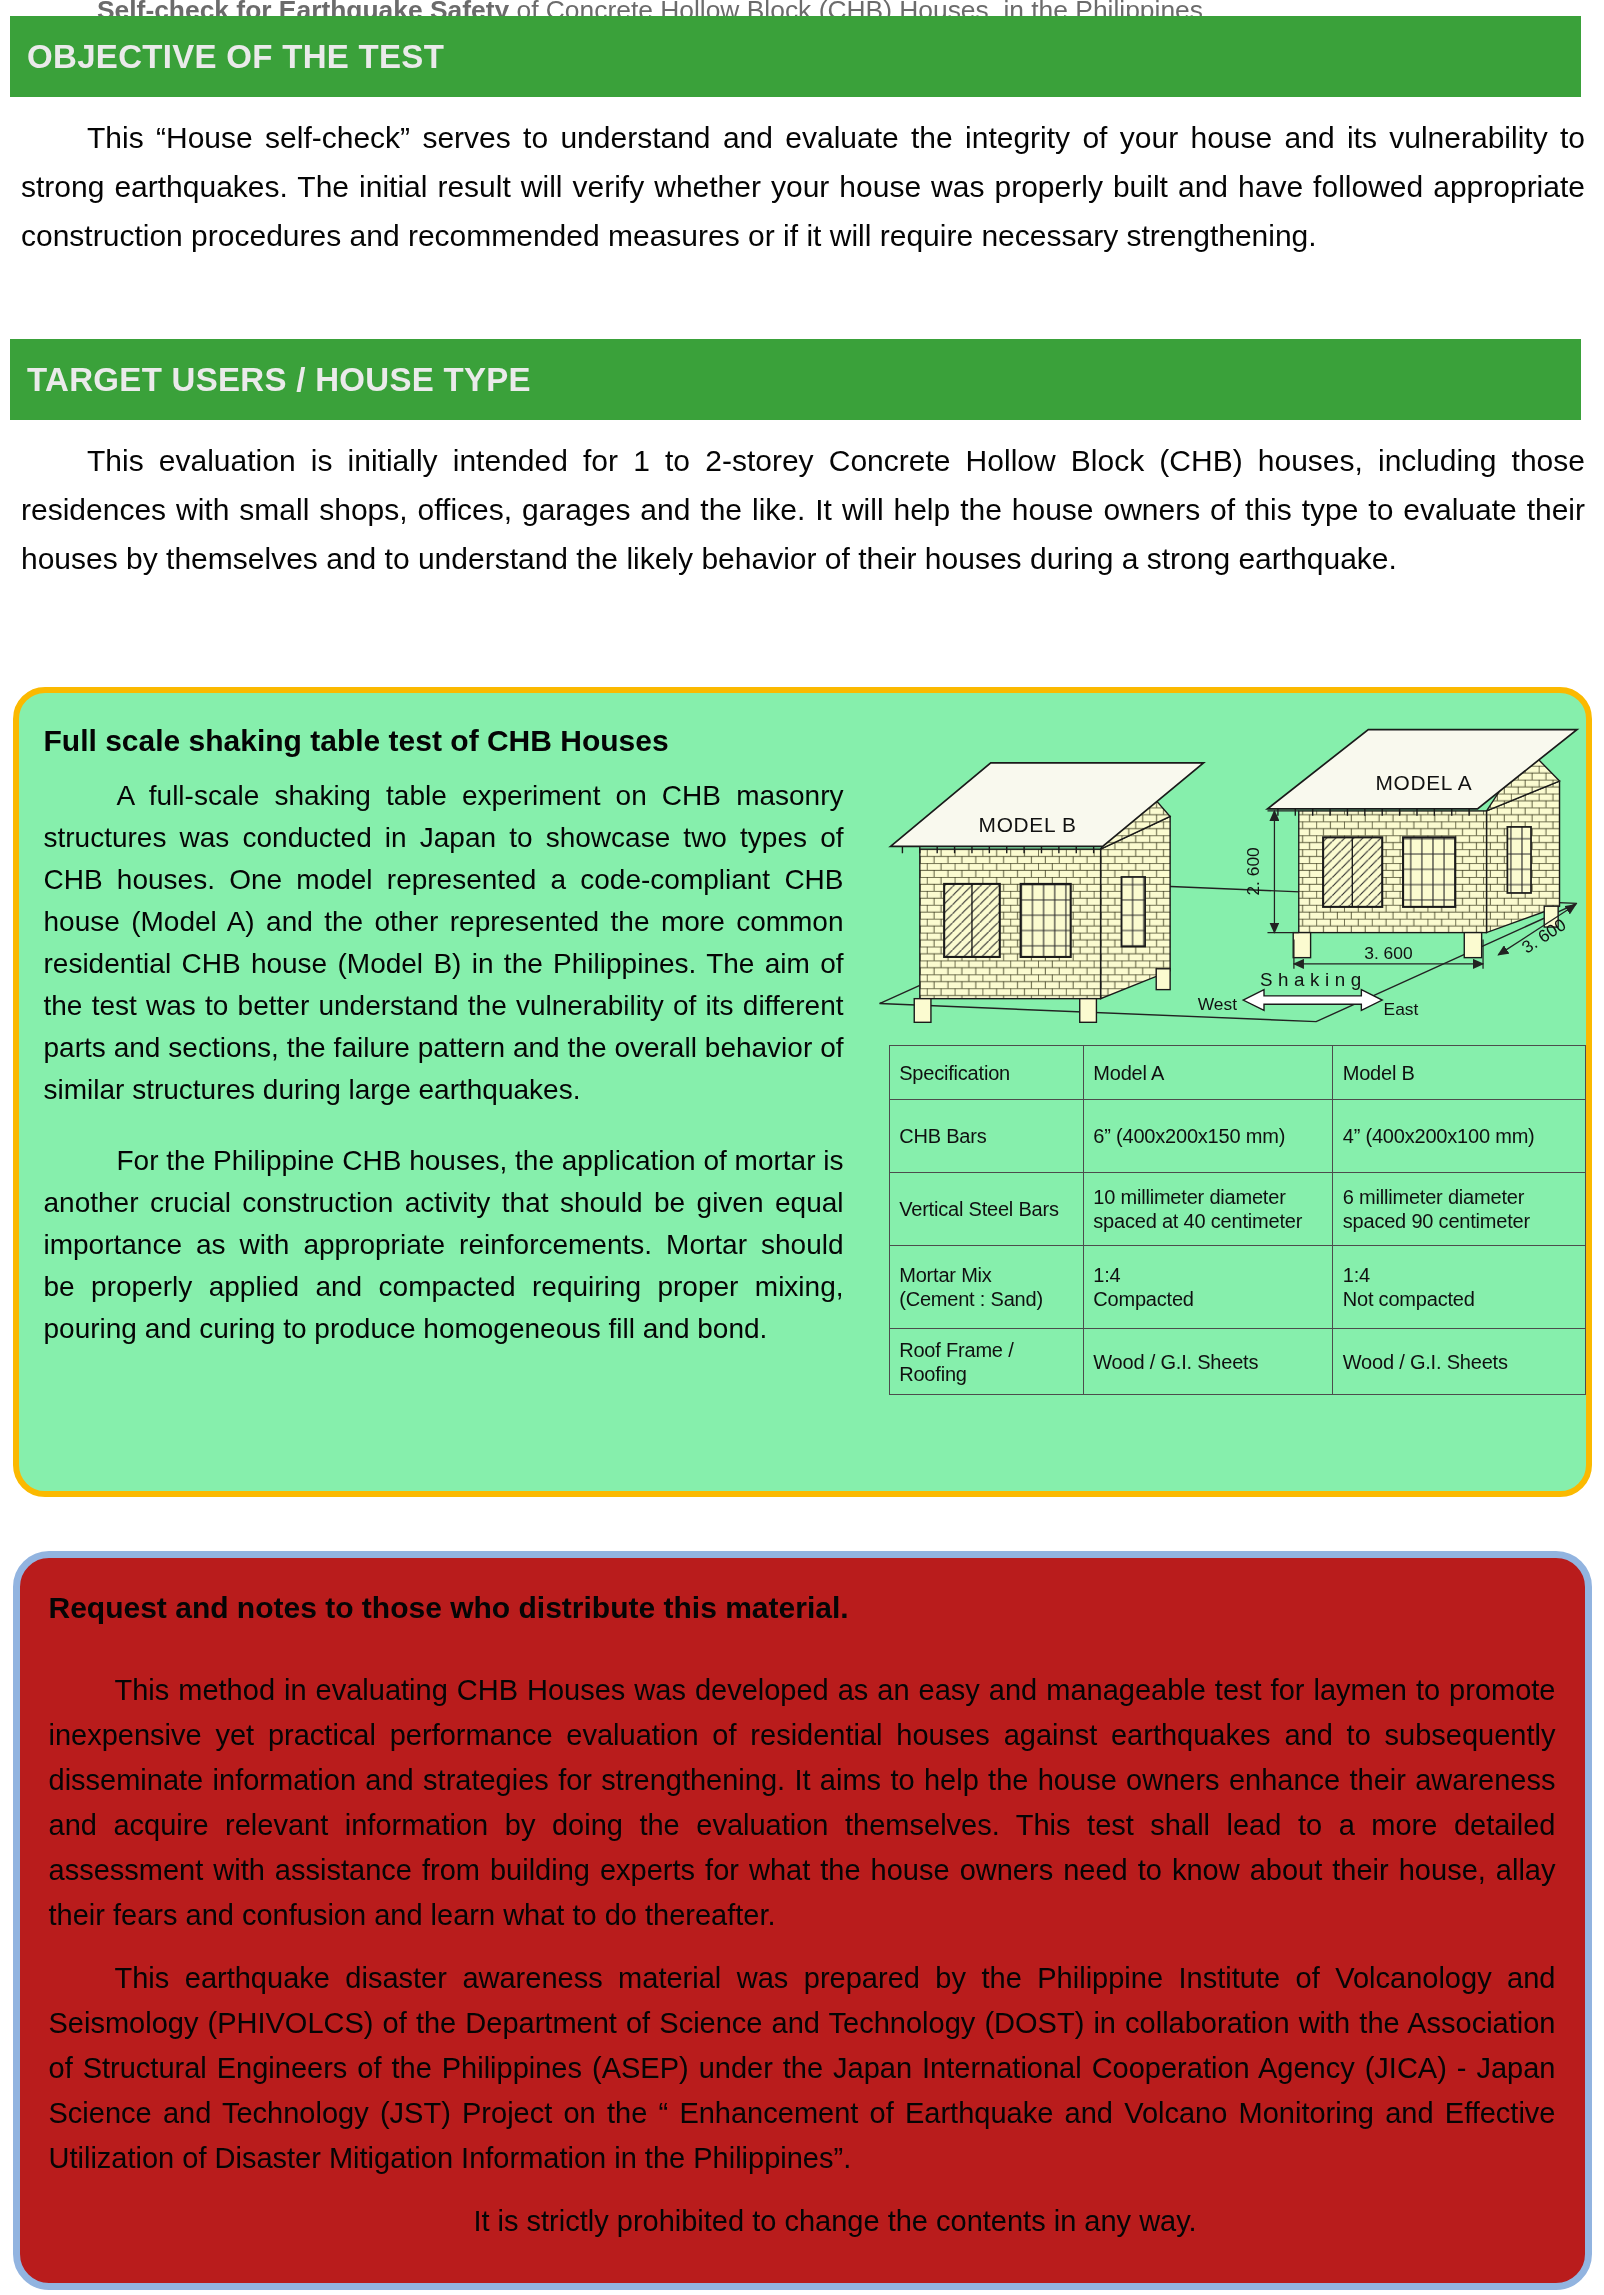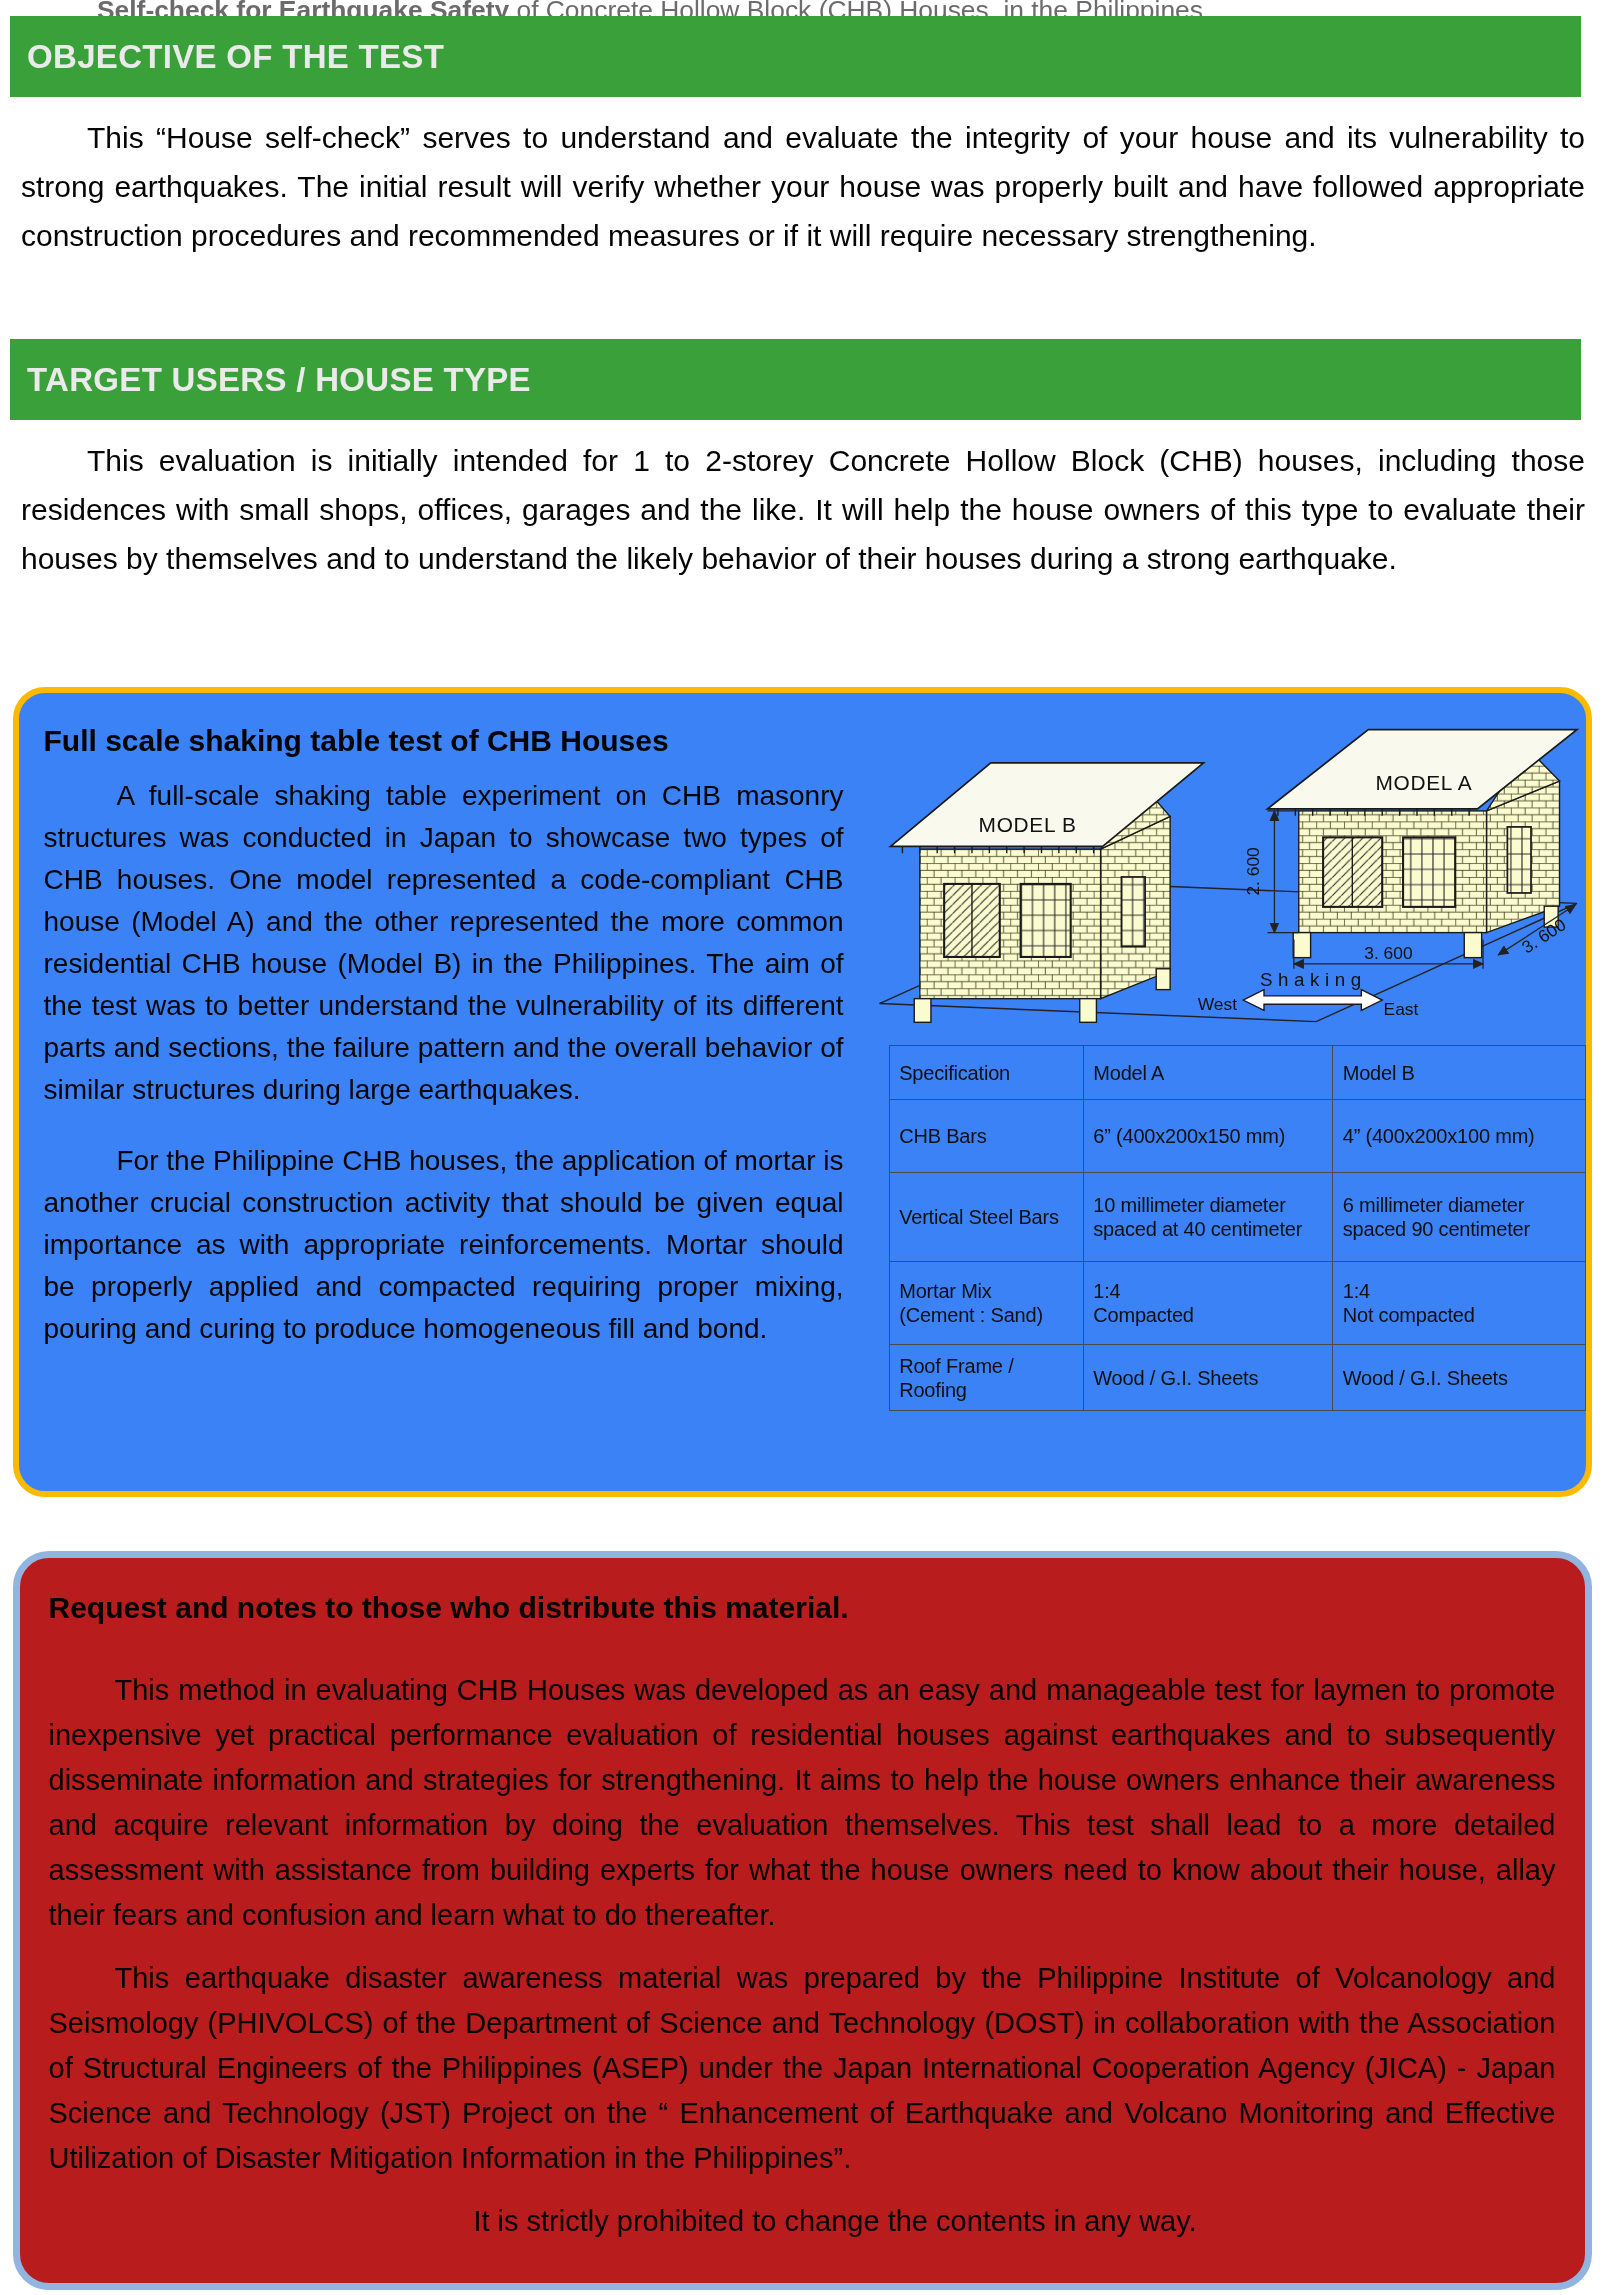--- a/index.html
+++ b/index.html
@@ -19,21 +19,21 @@
   .banner.target{top:339px;}
 
   
   .para-main{position:absolute;left:21px;width:1564px;font-size:30px;line-height:49px;
              text-align:justify;text-indent:66px;margin:0;}
   .para-objective{top:113px;}
   .para-target{top:436px;}
 
   
   .yellow-box{position:absolute;left:12.5px;top:687px;width:1579px;height:810px;
-              background:#3b82f6;border:6.3px solid #FBB900;border-radius:32px;box-sizing:border-box;}
+              background:#86efac;border:6.3px solid #FBB900;border-radius:32px;box-sizing:border-box;}
   .yellow-heading{position:absolute;left:25px;top:31px;font-size:30px;font-weight:bold;margin:0;}
   .yellow-col{position:absolute;left:25px;top:82px;width:800px;font-size:28px;line-height:42px;
               text-align:justify;}
   .yellow-col p{margin:0;text-indent:73px;}
   .yellow-col p + p{margin-top:29px;}
 
   .diagram{position:absolute;left:852px;top:31px;width:713px;height:299px;}
 
   
   .spec-table{position:absolute;left:870px;top:352px;border-collapse:collapse;table-layout:fixed;}
@@ -170,21 +170,21 @@
           <tr style="height:54px">
         <td>Specification</td>
         <td>Model A</td>
         <td>Model B</td>
       </tr>
       <tr style="height:73px">
         <td>CHB Bars</td>
         <td>6” (400x200x150 mm)</td>
         <td>4” (400x200x100 mm)</td>
       </tr>
-      <tr style="height:89px">
+      <tr style="height:73px">
         <td>Vertical Steel Bars</td>
         <td>10 millimeter diameter spaced at 40 centimeter</td>
         <td>6 millimeter diameter spaced 90 centimeter</td>
       </tr>
       <tr style="height:83px">
         <td>Mortar Mix
 (Cement : Sand)</td>
         <td>1:4
 Compacted</td>
         <td>1:4

